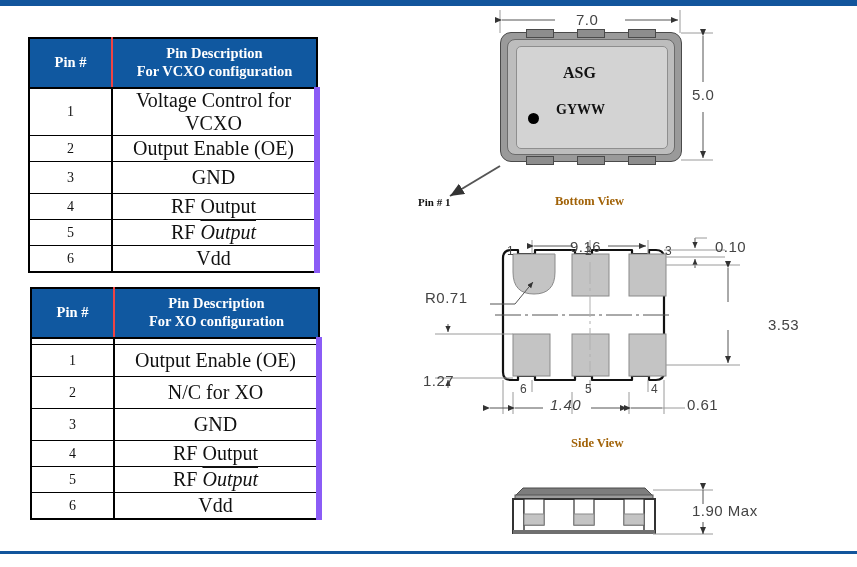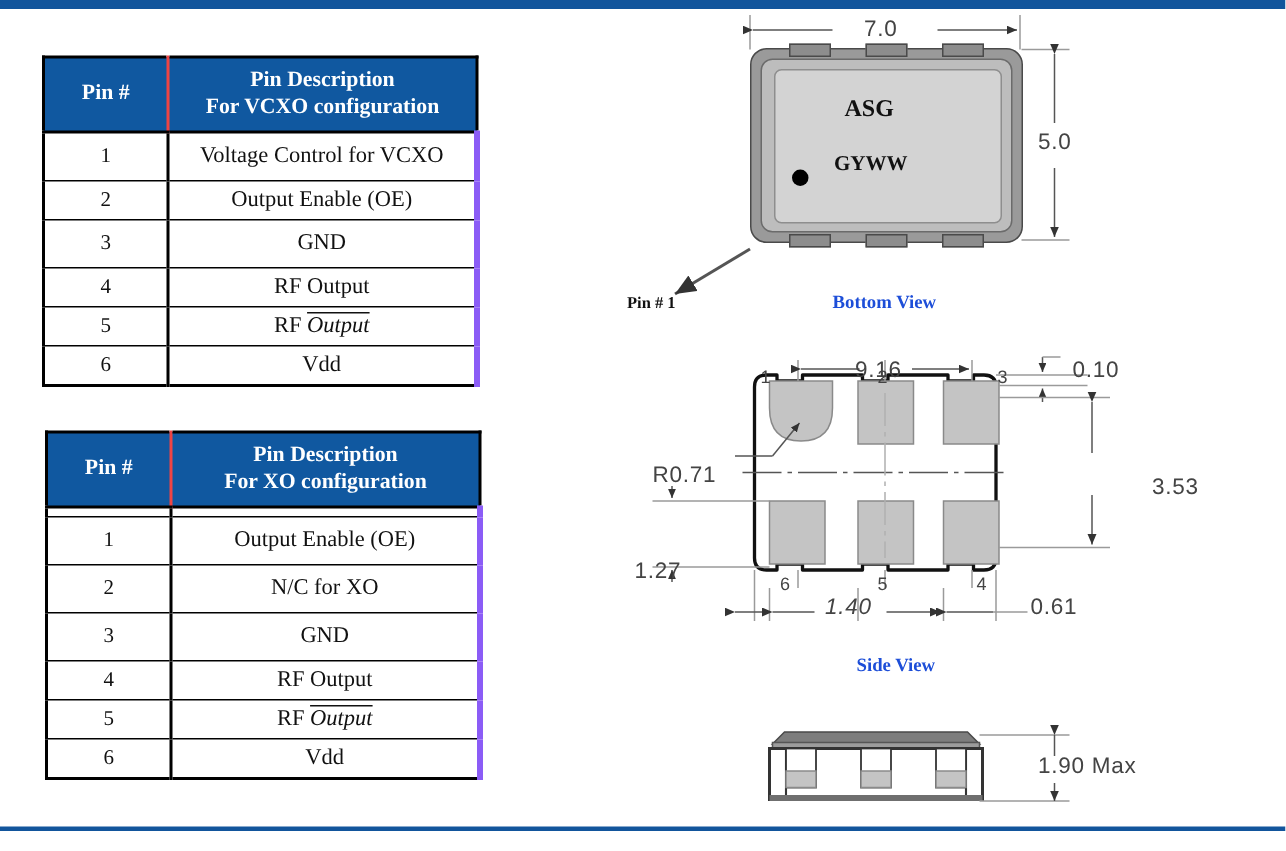--- a/index.html
+++ b/index.html
@@ -19,36 +19,36 @@
   
   .pintable{position:absolute;border-collapse:collapse;background:#fff;
             border:2px solid #000;table-layout:fixed;}
   .pintable td,.pintable th{border:1px solid #000;padding:0;text-align:center;
             font-family:"Liberation Serif",serif;color:#111;}
   .pintable .hdr{background:#1058a0;color:#fff;font-weight:bold;font-size:14.5px;
             line-height:1.22;padding:6px 2px 7px;border:1px solid #1058a0;
             border-bottom:2px solid #000;}
   .pintable .hdr.c1{border-right:2px solid #ef4444;}
   .pintable td.num{font-size:14px;height:25px;border-right:2px solid #000;border-left:2px solid #000;}
-  .pintable td.desc{font-size:15px;height:25px;border-right:4px solid #8b5cf6;}
+  .pintable td.desc{font-size:20px;height:25px;border-right:6px solid #8b5cf6;}
   .pintable tr.tall td{height:31px;}
   .pintable tr.spacer td{height:5px;border-top:none;}
 
   .ovl{ text-decoration:overline; font-style:italic; }
 
   #table1{left:28px;top:37px;width:292px;}
   #table2{left:30px;top:287px;width:292px;}
 
   
   .drawing{position:absolute;left:395px;top:0;width:462px;height:551px;}
 
   .dimtxt{position:absolute;font-family:"Liberation Sans",sans-serif;
           font-size:15px;color:#444;letter-spacing:.5px;white-space:nowrap;}
   .caption{position:absolute;font-family:"Liberation Serif",serif;
-          font-weight:bold;font-size:12.5px;color:#1d4ed8;white-space:nowrap;}
+          font-weight:bold;font-size:12.5px;color:#a16207;white-space:nowrap;}
   .pin1lbl{position:absolute;font-family:"Liberation Serif",serif;
           font-weight:bold;font-size:11px;color:#111;white-space:nowrap;}
 
   
   .pkg{position:absolute;}
   .pkg-outer{position:absolute;left:0;top:0;width:180px;height:128px;
         background:#9a9a9a;border:1px solid #4a4a4a;border-radius:11px;}
   .pkg-mid{position:absolute;left:7px;top:7px;width:166px;height:114px;
         background:#bdbdbd;border:1px solid #6b6b6b;border-radius:8px;}
   .pkg-inner{position:absolute;left:16px;top:14px;width:150px;height:101px;
@@ -250,21 +250,21 @@
       <line x1="120" y1="176" x2="148" y2="176" stroke="#555" stroke-width="1" marker-start="url(#ar)"></line>
       <line x1="196" y1="176" x2="232" y2="176" stroke="#555" stroke-width="1" marker-end="url(#ar)"></line>
 
       <line x1="236" y1="176" x2="267" y2="176" stroke="#555" stroke-width="1" marker-start="url(#ar)"></line>
       <line x1="267" y1="176" x2="290" y2="176" stroke="#9a9a9a" stroke-width="1"></line>
     </svg>
 
     <div class="dimtxt" style="left:175px;top:238px;">9.16</div>
     <div class="dimtxt" style="left:320px;top:238px;">0.10</div>
     <div class="dimtxt" style="left:345px;top:316px;margin-left:28px;">3.53</div>
-    <div class="dimtxt" style="left:40px;top:289px;margin-top:19px;">R0.71</div>
+    <div class="dimtxt" style="left:30px;top:289px;">R0.71</div>
     <div class="dimtxt" style="left:28px;top:352px;margin-top:20px;">1.27</div>
     <div class="dimtxt" style="left:155px;top:396px;font-style:italic;">1.40</div>
     <div class="dimtxt" style="left:292px;top:396px;">0.61</div>
 
     <div class="dimtxt" style="left:112px;top:244px;font-size:12px;">1</div>
     <div class="dimtxt" style="left:190px;top:244px;font-size:12px;">2</div>
     <div class="dimtxt" style="left:270px;top:244px;font-size:12px;">3</div>
     <div class="dimtxt" style="left:125px;top:382px;font-size:12px;">6</div>
     <div class="dimtxt" style="left:190px;top:382px;font-size:12px;">5</div>
     <div class="dimtxt" style="left:256px;top:382px;font-size:12px;">4</div>

